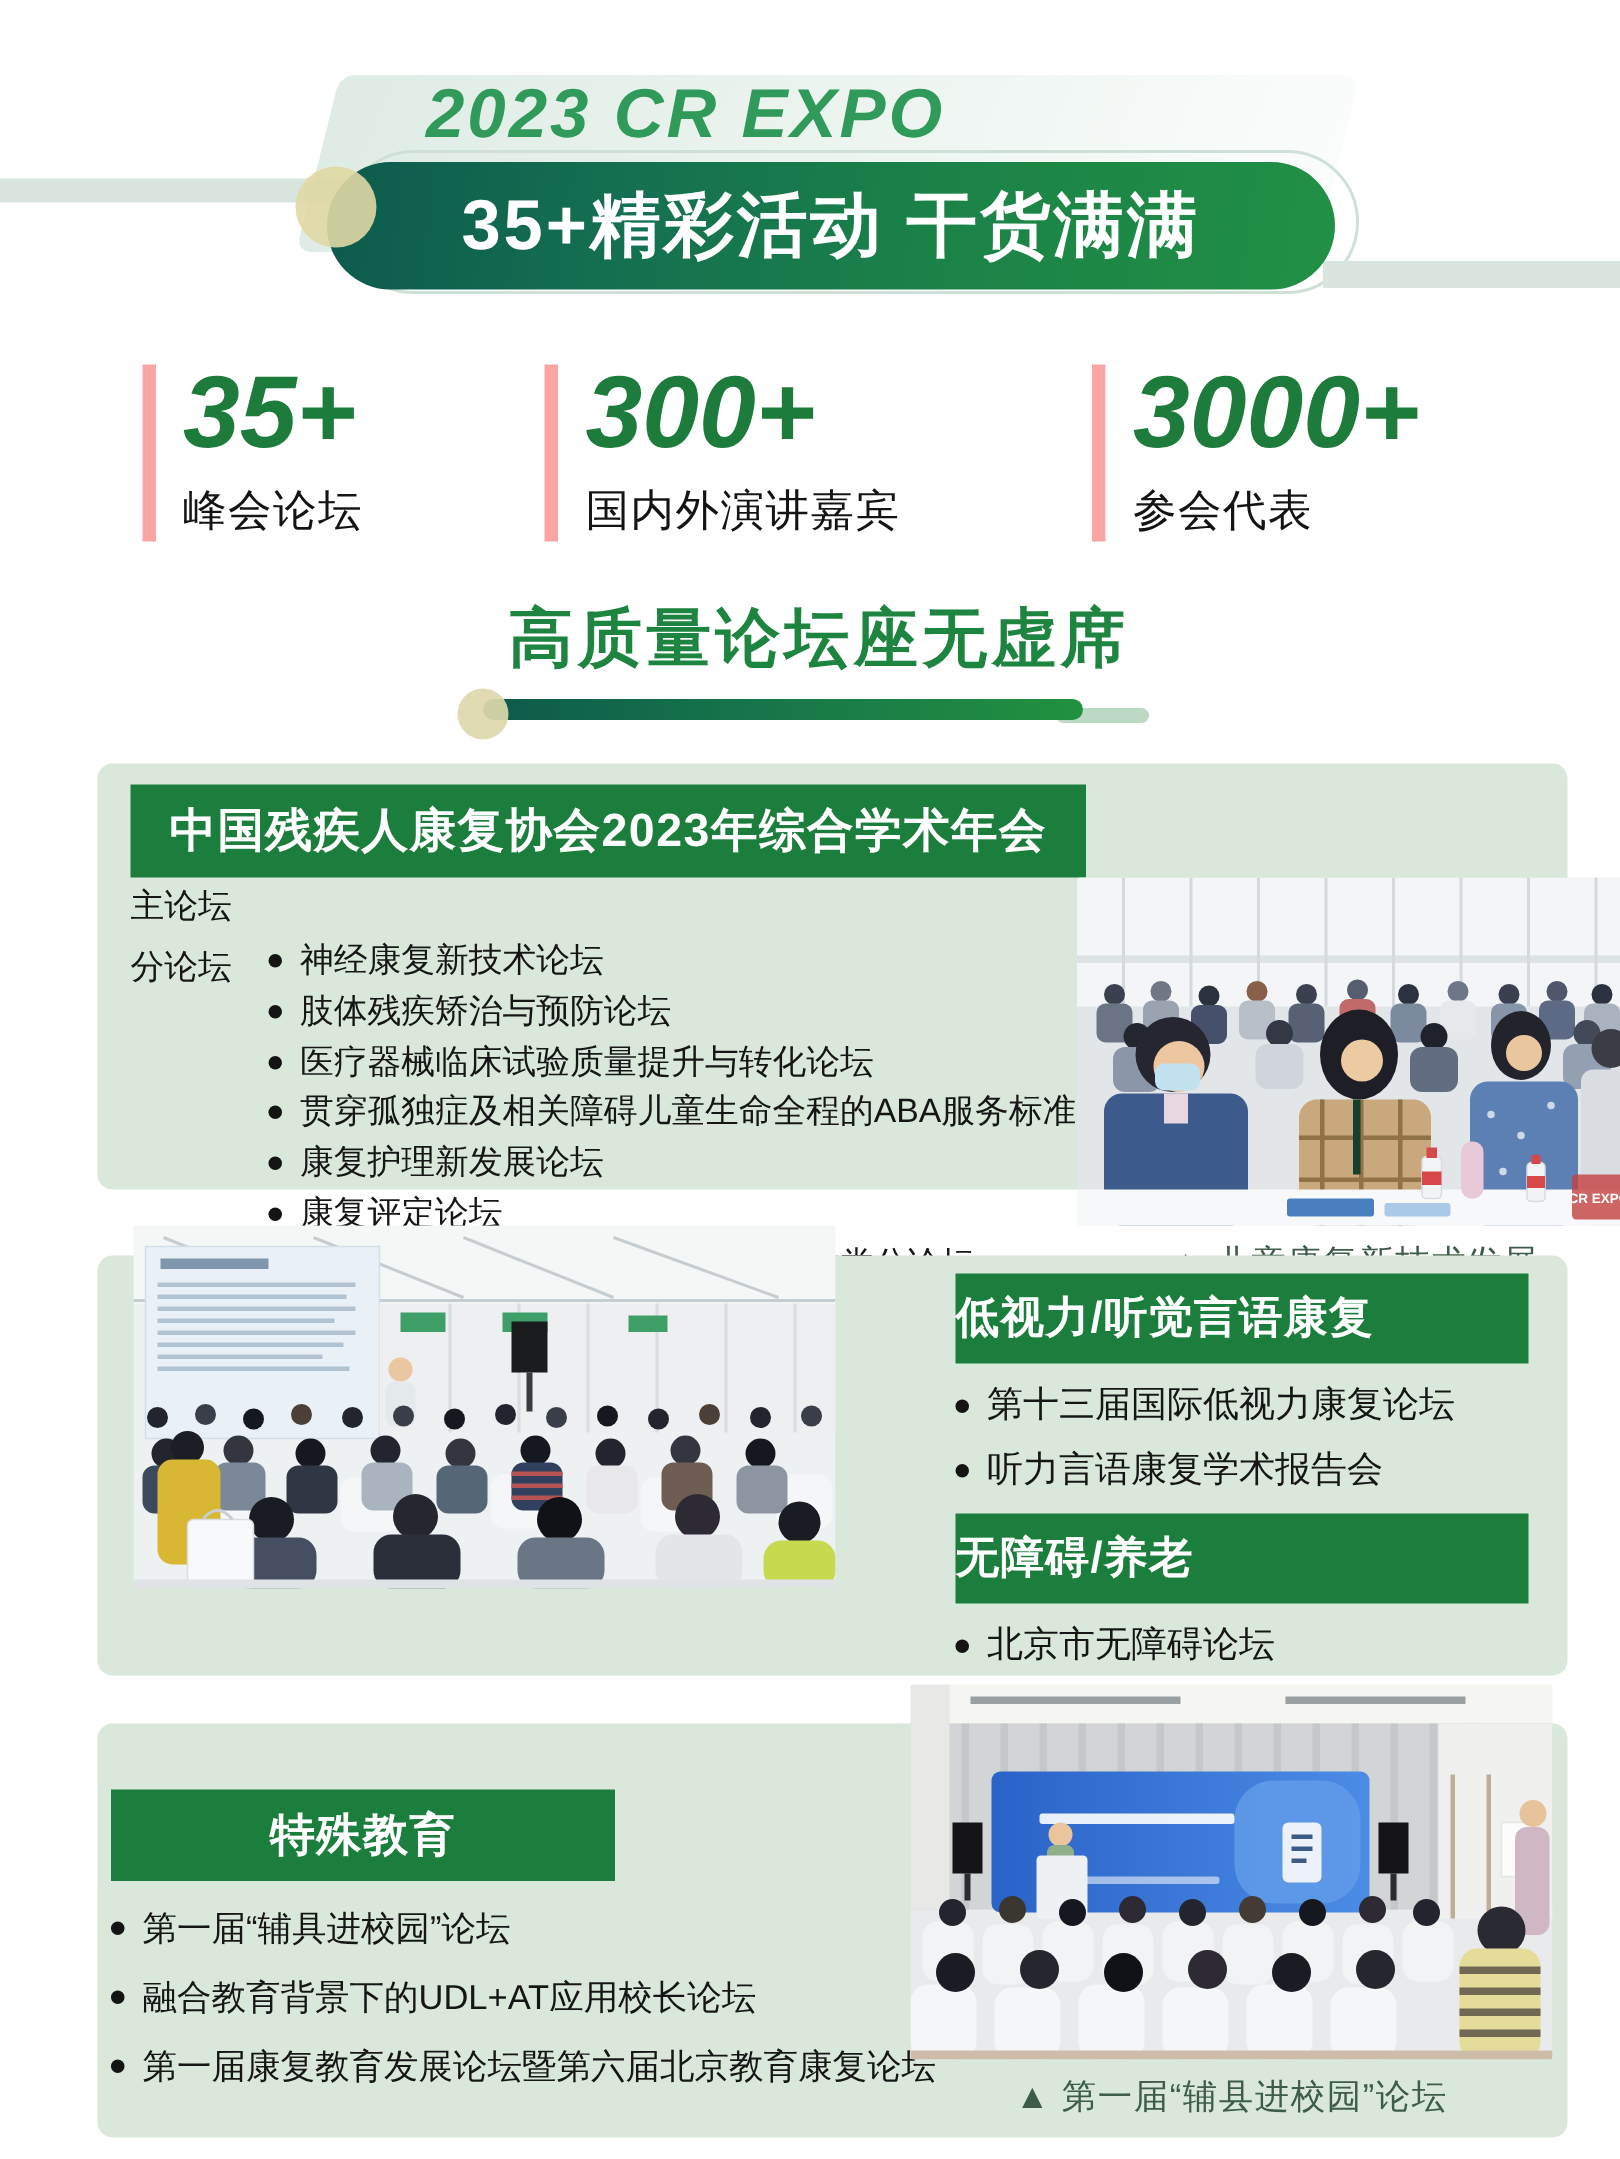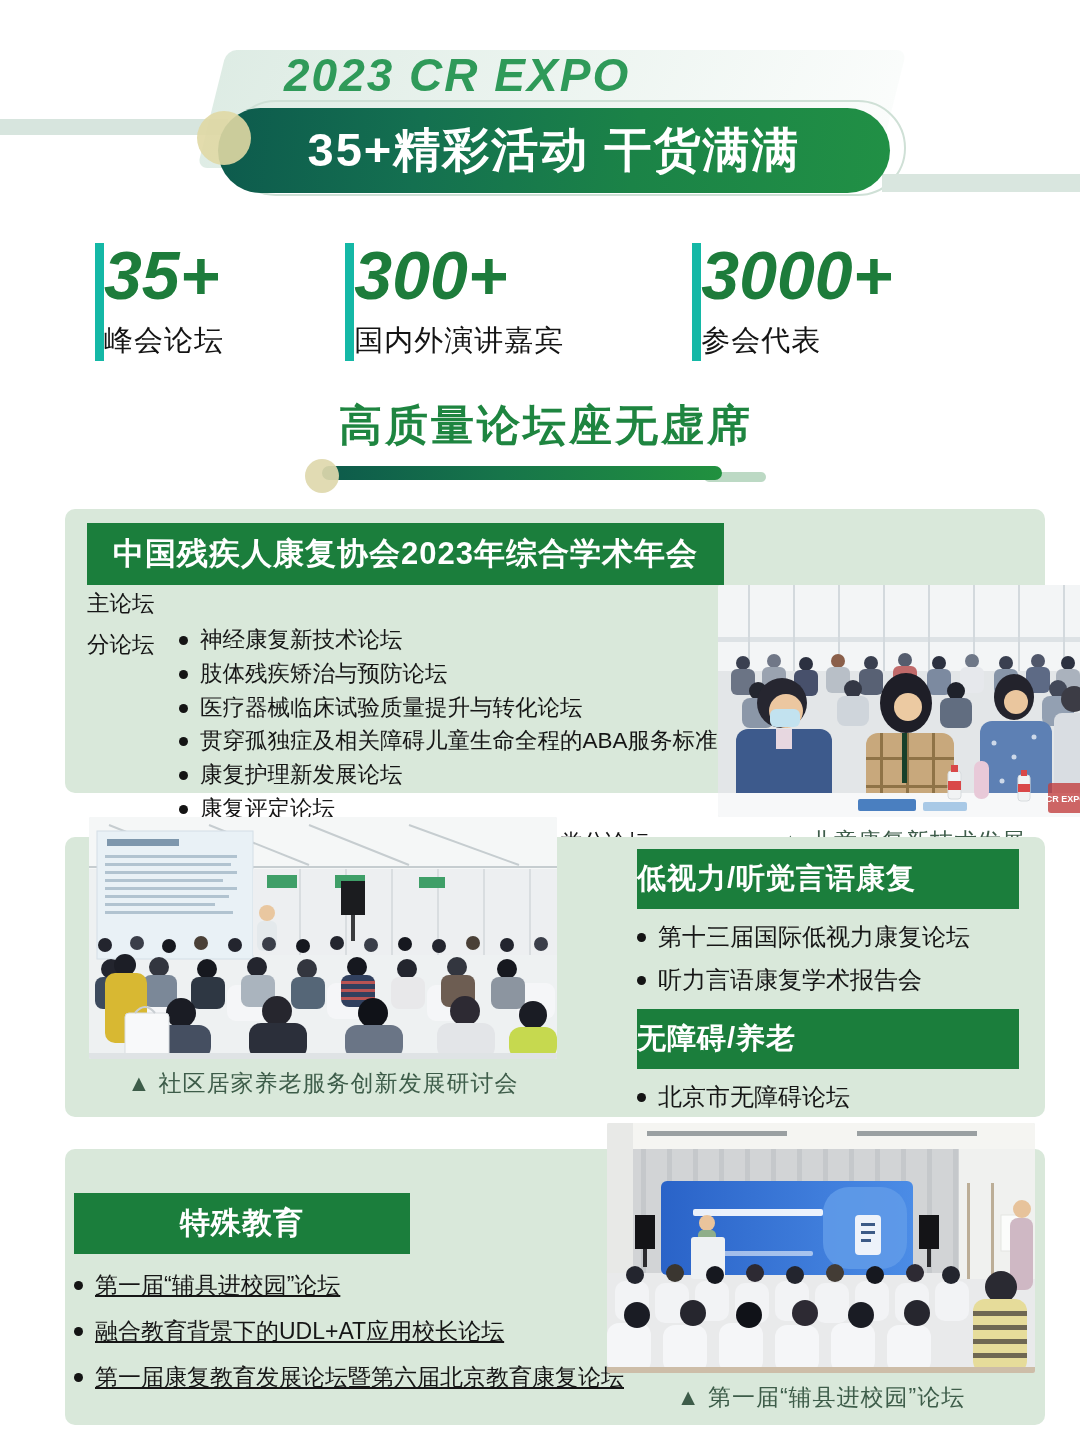--- a/index.html
+++ b/index.html
@@ -23,21 +23,21 @@
     background:linear-gradient(97deg,#0d5a4d 0%,#147050 30%,#1b8347 62%,#219045 100%);
     display:flex;align-items:center;justify-content:center;z-index:2;}
   .banner-pill .txt{color:#fff;font-size:47px;font-weight:bold;letter-spacing:2px;}
   .beige-circle{position:absolute;left:197px;top:111px;width:54px;height:54px;border-radius:50%;
     background:rgba(224,216,164,.9);z-index:3;}
   .kicker{position:absolute;left:284px;top:48px;font-size:46px;font-weight:bold;font-style:italic;
     color:#2f9a59;letter-spacing:2px;z-index:2;}
 
   
   .stats{display:flex;align-items:flex-start;padding-left:95px;margin-top:38px;height:112px;}
-  .stat{border-left:9px solid #14b8a6;}
+  .stat{border-left:9px solid #fca5a5;padding-left:18px;}
   .stat-1{margin-right:118px;}
   .stat-2{margin-right:128px;}
   .stat-value{font-size:68px;line-height:.95;font-weight:bold;font-style:italic;color:#1d7c3b;padding-right:8px;}
   .stat-label{font-size:29px;color:#141414;margin-top:13px;letter-spacing:1px;}
 
   
   .section-head{margin-top:42px;text-align:center;height:84px;position:relative;}
   .section-title{font-size:43px;font-weight:bold;color:#1e8540;letter-spacing:3px;padding-left:12px;}
   .underline-wrap{position:relative;width:452px;margin:7px auto 0;height:26px;}
   .underline-bar{position:absolute;left:8px;top:4px;width:400px;height:14px;border-radius:7px;
@@ -70,21 +70,21 @@
   .card2-right{margin-left:572px;width:382px;padding-top:8px;box-sizing:border-box;}
   .pill-header{display:block;text-align:left;font-size:29px;padding:10px 0;margin-top:4px;}
   .li2{display:flex;align-items:flex-start;margin-top:13px;font-size:24px;color:#161616;line-height:1.25;}
   .li2 .dot{margin-top:11px;}
   .gap{height:10px;}
 
   
   .card3{margin-top:26px;height:276px;}
   .card3-left{padding:44px 0 0 9px;width:545px;box-sizing:border-box;margin-top:32px;}
   .card3-header{display:block;width:336px;text-align:center;font-size:30px;padding:10px 0;}
-  .li3{display:flex;align-items:flex-start;margin-top:17px;font-size:23px;color:#161616;line-height:1.25;white-space:nowrap;text-decoration:underline;}
+  .li3{display:flex;align-items:flex-start;margin-top:17px;font-size:23px;color:#161616;line-height:1.25;white-space:nowrap;}
   .li3 .dot{margin-top:10px;}
   .photo3-block{position:absolute;right:10px;top:-26px;width:428px;border-radius:12px;}
 
   svg{display:block;}
 </style>
 </head>
 <body>
 
 <div class="poster">
 
@@ -376,21 +376,20 @@
           <circle cx="376" cy="194" r="15" fill="#2d2a33"></circle>
             <rect x="348" y="206" width="58" height="36" rx="12" fill="#e3e5e8"></rect>
           <circle cx="444" cy="198" r="14" fill="#1a1c24"></circle>
             <rect x="420" y="210" width="48" height="32" rx="12" fill="#c6d94f"></rect>
         </g>
 
         <rect x="36" y="196" width="44" height="46" rx="4" fill="#f8f9fa" stroke="#d9dde0"></rect>
         <path d="M46 196 q10 -12 20 0" fill="none" stroke="#c9ced2" stroke-width="2"></path>
         <rect y="236" width="468" height="6" fill="#dfe3e5"></rect>
       </svg>
-      <div class="caption">▲ 社区居家养老服务创新发展研讨会</div>
     </div>
 
     <div class="card2-right">
       <div class="pill-header green-bar">低视力/听觉言语康复</div>
       <div class="li2">
           <span class="dot"></span>
           <span>第十三届国际低视力康复论坛</span>
         </div>
       <div class="li2">
           <span class="dot"></span>

